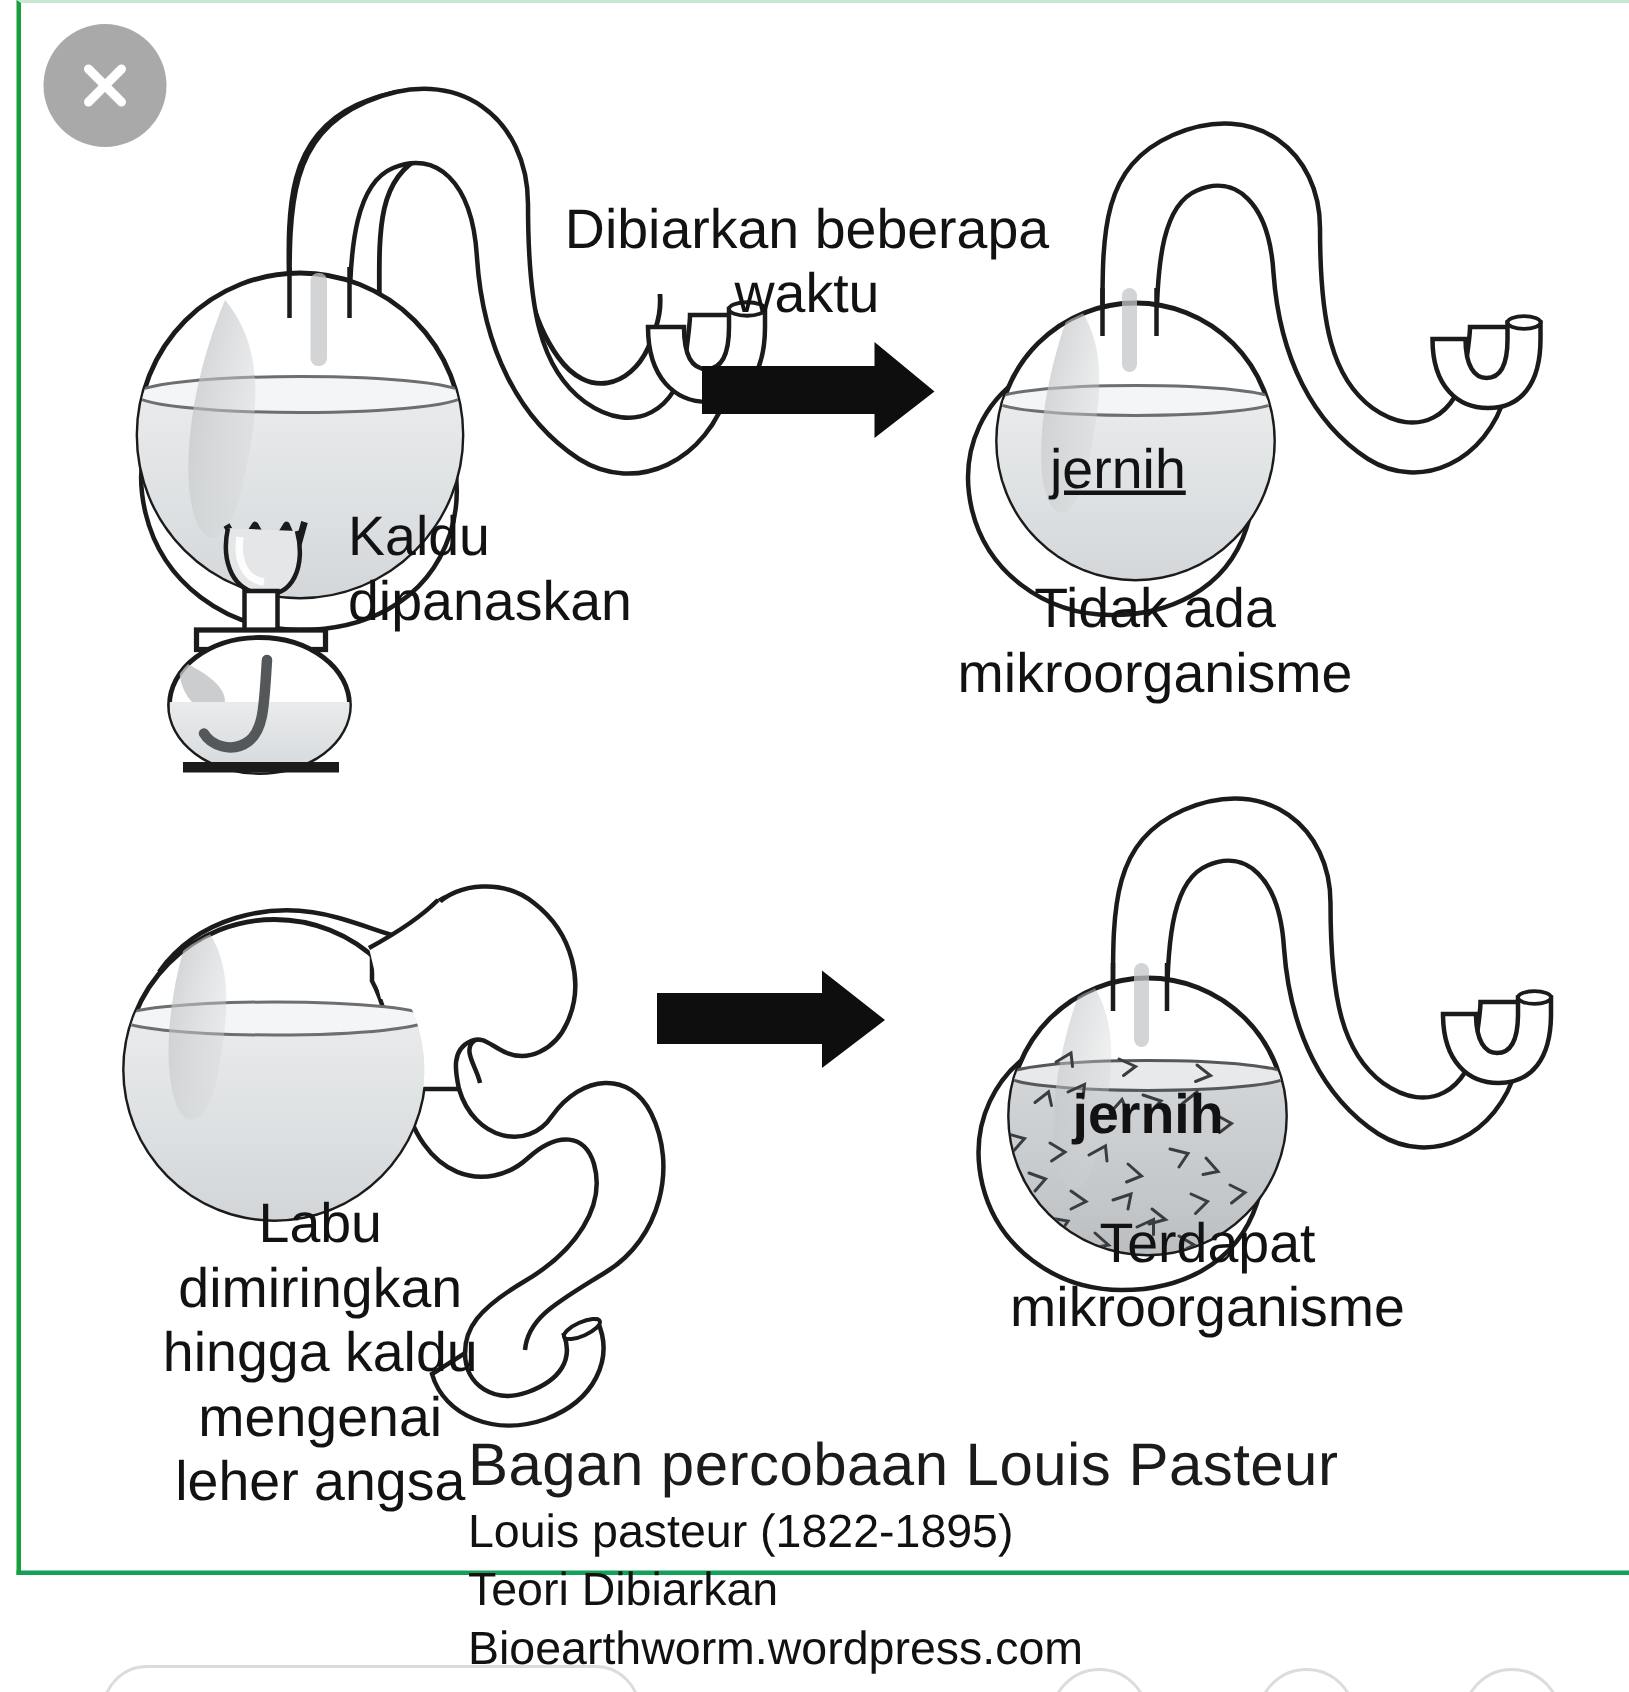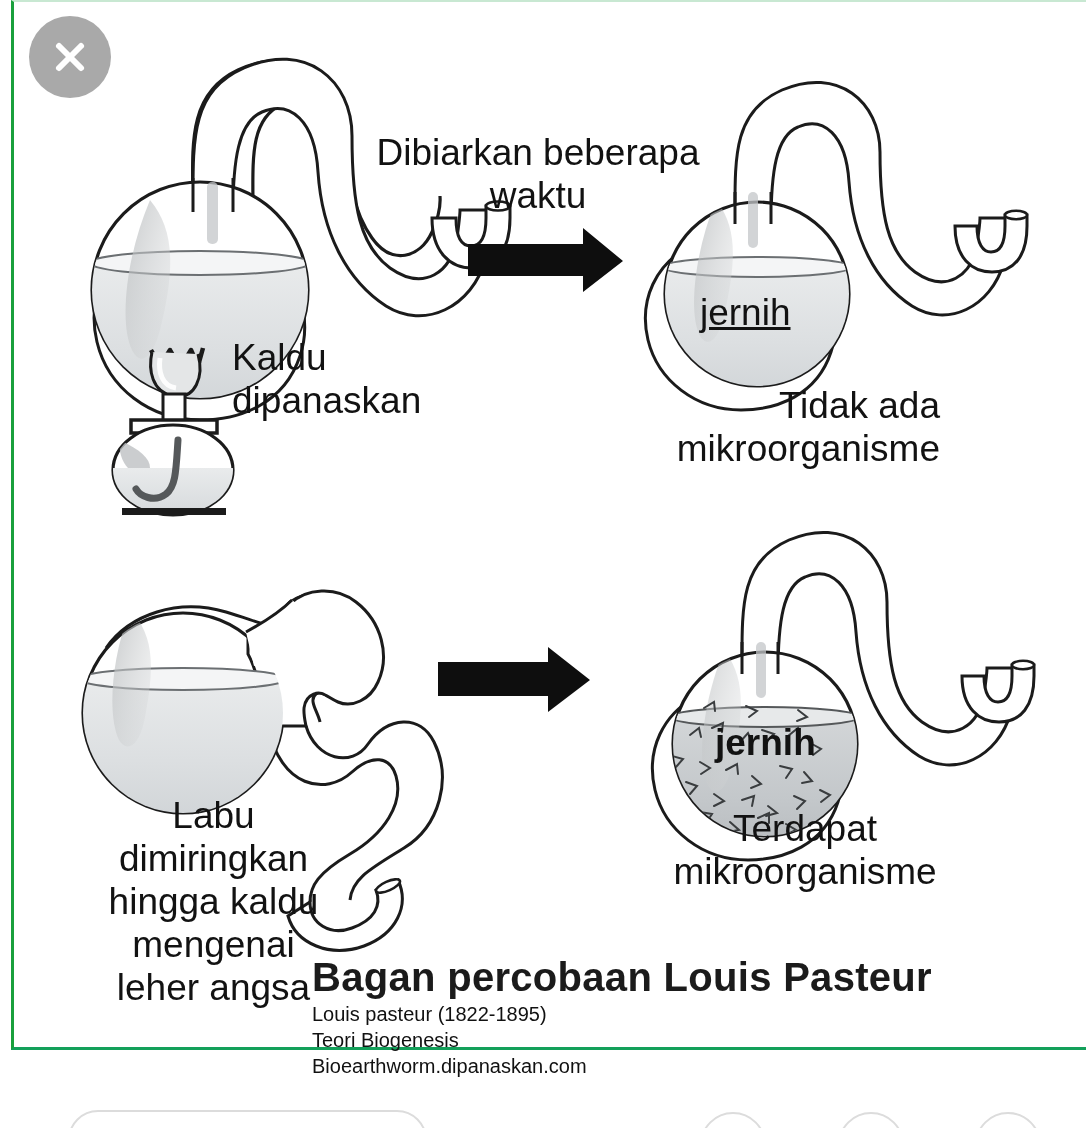--- a/index.html
+++ b/index.html
@@ -70,41 +70,40 @@
     position: absolute;
     color: #121212;
     line-height: 1.16;
     z-index: 25;
     white-space: pre;
   }
 
   #lbl-dibiarkan { left: 368px; top: 132px; font-size: 37px; text-align:center; width: 340px;}
   #lbl-kaldu      { left: 196px; top: 337px; font-size: 37px; width: 240px; text-align:left;margin-left:36px;}
   #lbl-jernih     { left: 700px; top: 292px; font-size: 37px; text-decoration: underline; }
-  #lbl-tidakada   { left: 600px; top: 385px; font-size: 37px; width: 340px; text-align:right;}
+  #lbl-tidakada   { left: 600px; top: 385px; font-size: 37px; width: 340px; text-align:center;}
   #lbl-labu       { left: 55px; top: 795px; font-size: 37px; width: 225px; text-align:center;margin-left:46px;}
   #lbl-keruh      { left: 715px; top: 722px; font-size: 37px; font-weight: 600;}
   #lbl-terdapat   { left: 640px; top: 808px; font-size: 37px; width: 330px; text-align:center;}
 
   #caption-block {
     position: absolute;
     left: 312px;
     top: 955px;
     z-index: 30;
   }
   #caption-title {
     font-size: 40px;
     color: #1b1b1b;
     letter-spacing: .3px;
     font-family: "Liberation Sans", sans-serif;
     white-space: pre;
-    font-weight: bold;
   }
   .caption-line {
-    font-size: 20px;
+    font-size: 31px;
     color: #111111;
     margin-top: 3px;
     white-space: pre;
   }
   
   #bottom-bar {
     position: absolute;
     left: 0;
     top: 1050px;
     width: 1086px;
@@ -409,22 +408,22 @@
 leher angsa</div>
 
   <div class="lbl" id="lbl-keruh">jernih</div>
 
   <div class="lbl" id="lbl-terdapat">Terdapat
 mikroorganisme</div>
 
   <div id="caption-block">
     <div id="caption-title">Bagan percobaan Louis Pasteur</div>
     <div class="caption-line">Louis pasteur (1822-1895)</div>
-    <div class="caption-line">Teori Biogenesis</div>
-    <div class="caption-line">Bioearthworm.dipanaskan.com</div>
+    <div class="caption-line">Teori Dibiarkan</div>
+    <div class="caption-line">Bioearthworm.wordpress.com</div>
   </div>
 
   <div id="bottom-bar"></div>
   <div id="omnibox"></div>
   <div class="round-btn" id="rb1"></div>
   <div class="round-btn" id="rb2"></div>
   <div class="round-btn" id="rb3"></div>
 
 </div>
 

